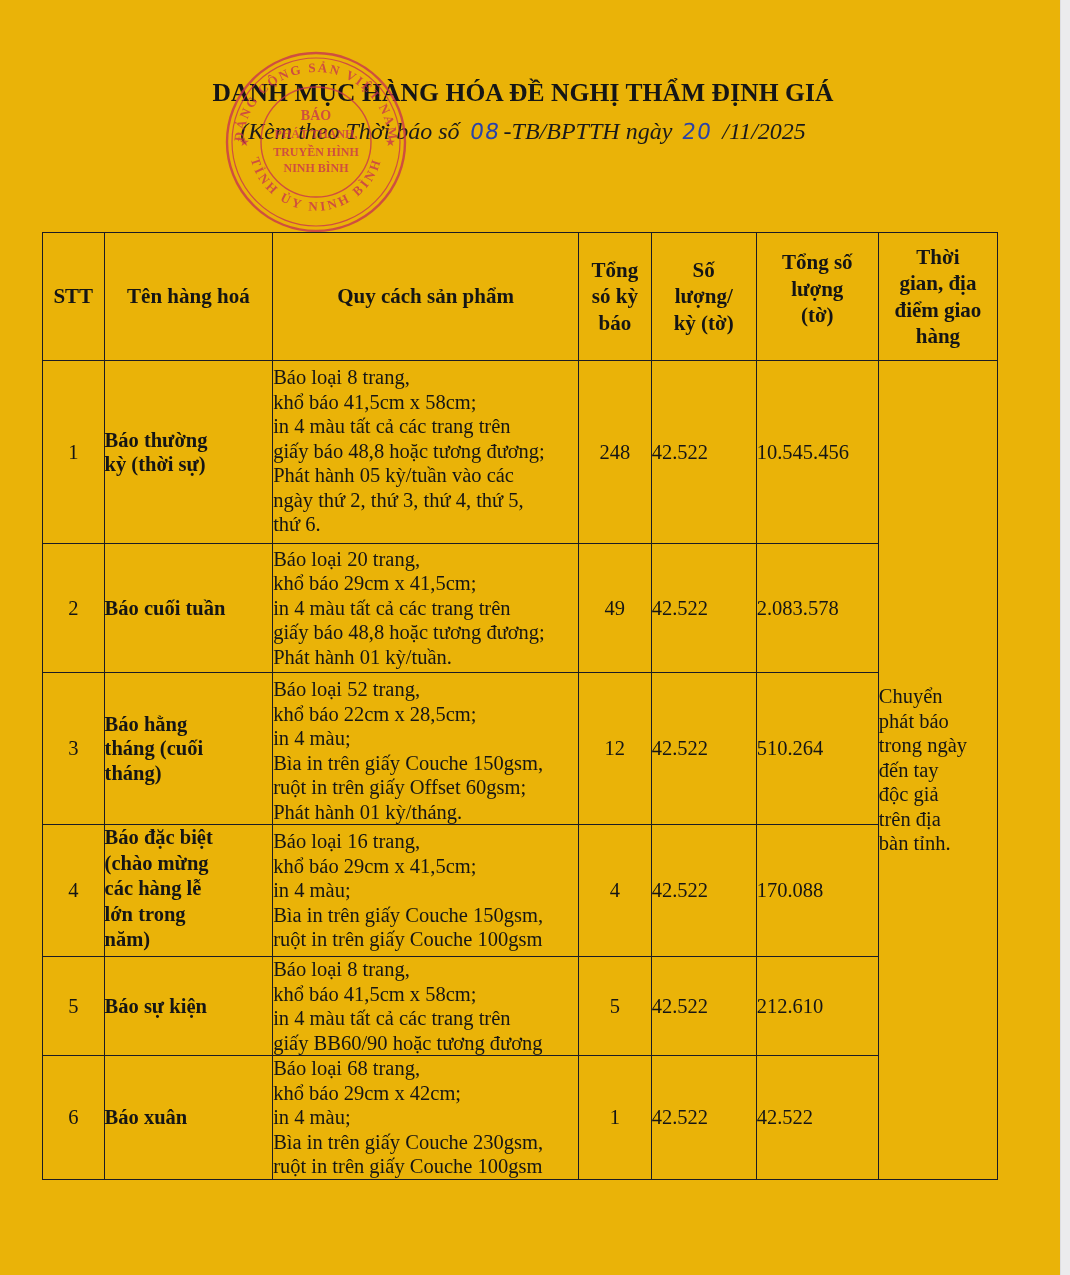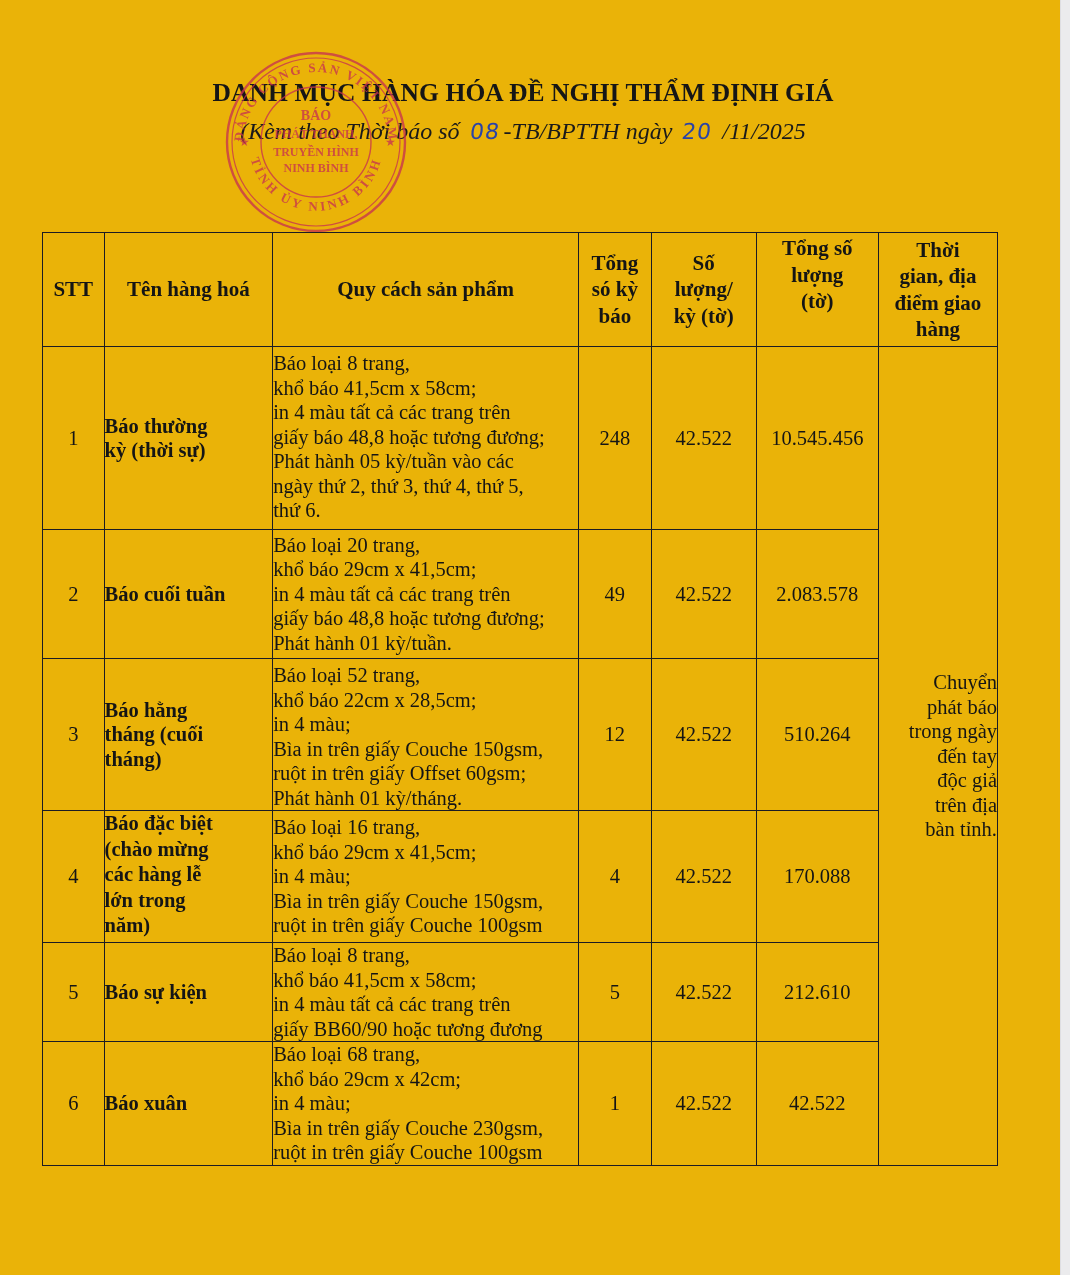--- a/index.html
+++ b/index.html
@@ -114,23 +114,23 @@
     padding-left: 10px;
     line-height: 26px;
   }
   td.spec {
     padding-left: 10px;
     padding-right: 4px;
     line-height: 24.5px;
     font-size: 20px;
   }
   td.num { text-align: center; margin-top: 9px; }
-  td.numr { text-align: center; padding-right: 10px; }
+  td.numr { text-align: left; padding-right: 10px; }
   td.deliv {
-    text-align: right;
+    text-align: left;
     vertical-align: top;
     padding-top: 302px;
     font-size: 20.5px;
     line-height: 26.5px;
   }
   .spec-line { display: block; white-space: nowrap; }
 
   tr.r1 td { height: 178px; }
   tr.r2 td { height: 128px; }
   tr.r3 td { height: 145px; }
@@ -195,21 +195,21 @@
         <th>
           <span class="spec-line">Tổng</span>
           <span class="spec-line">só kỳ</span>
           <span class="spec-line">báo</span>
         </th>
         <th>
           <span class="spec-line">Số</span>
           <span class="spec-line">lượng/</span>
           <span class="spec-line">kỳ (tờ)</span>
         </th>
-        <th style="vertical-align:top;padding-top:2px;">
+        <th style="vertical-align:top;padding-top:16px;">
           <span class="spec-line">Tổng số</span>
           <span class="spec-line">lượng</span>
           <span class="spec-line">(tờ)</span>
         </th>
         <th>
           <span class="spec-line">Thời</span>
           <span class="spec-line">gian, địa</span>
           <span class="spec-line">điểm giao</span>
           <span class="spec-line">hàng</span>
         </th>

